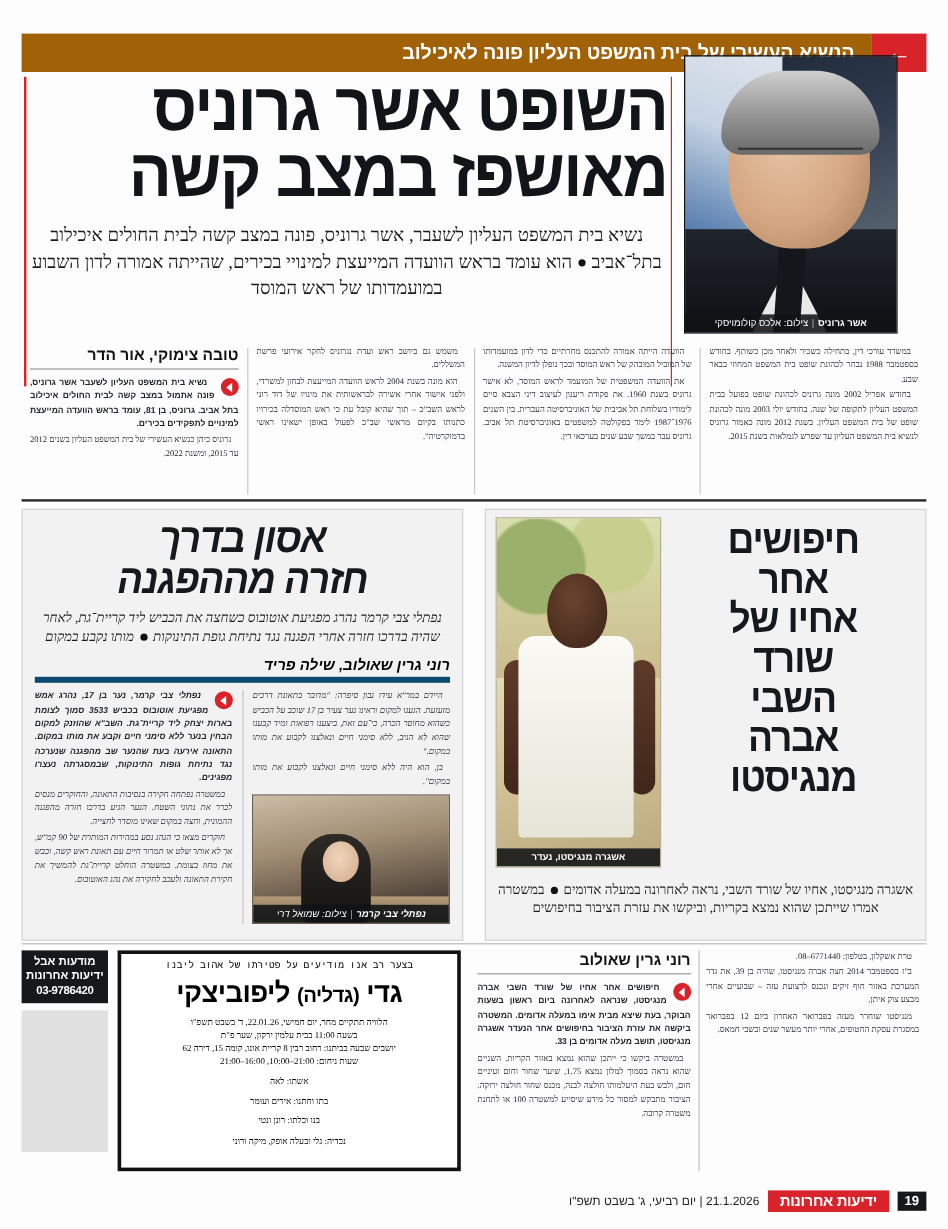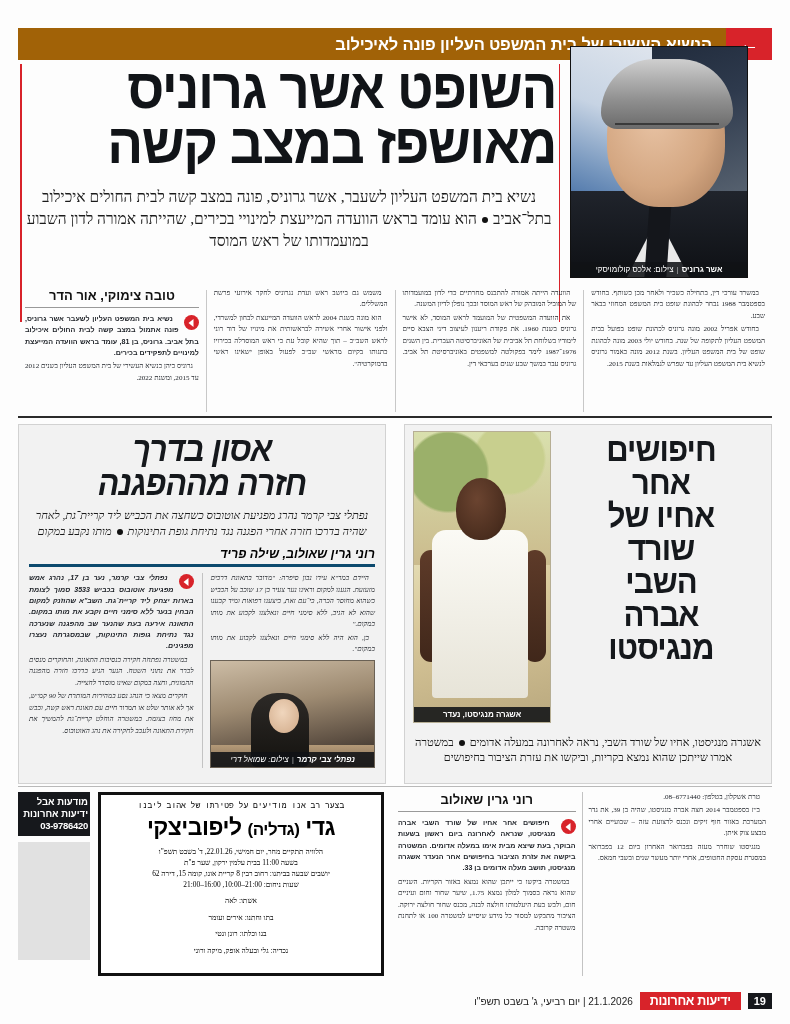--- a/index.html
+++ b/index.html
@@ -149,21 +149,21 @@
     background: #d8232a;
     width: 1.5px;
   }
 
   
   .byline {
     font-family: "Liberation Sans", sans-serif;
     font-weight: bold;
     font-size: 13px;
     color: #111;
-    text-align: center;
+    text-align: right;
     padding-bottom: 4px;
     border-bottom: 1px solid #999;
     margin-bottom: 6px;
   }
   .body-col {
     font-family: "Liberation Serif", serif;
     font-size: 7.1px;
     line-height: 1.62;
     text-align: justify;
     color: #20242a;
@@ -236,21 +236,21 @@
     line-height: 1.38;
     text-align: center;
     color: #1b1b1b;
   }
   .mid-left .byline2 {
     margin-top: 8px;
     font-family: "Liberation Sans", sans-serif;
     font-weight: bold;
     font-size: 12.5px;
     text-align: right;
-    border-bottom: 3px solid #0c4a6e;
+    border-bottom: 5px solid #0c4a6e;
     padding-bottom: 3px;
   }
   .mid-left-cols {
     margin-top: 6px;
     display: flex;
     gap: 8px;
   }
   .photo-court {
     width: 100%; height: 108px;
     background: linear-gradient(170deg,#cdbda6 0%, #9e8b72 40%, #5e5043 75%, #2b2722 100%);
@@ -347,21 +347,21 @@
   .mourning-box {
     width: 72px;
   }
   .mourning-head {
     background: #16181c;
     color: #fff;
     font-family: "Liberation Sans", sans-serif;
     font-weight: bold;
     font-size: 9.5px;
     line-height: 1.25;
-    text-align: right;
+    text-align: center;
     padding: 4px 2px;
   }
   .mourning-head .ph { letter-spacing: -0.3px; }
   .mourning-body { background: #e1e1e1; height: 118px; margin-top: 6px; }
   .obit {
     width: 286px;
     border: 3px solid #111;
     background: #fff;
     padding: 6px 8px;
     text-align: center;

